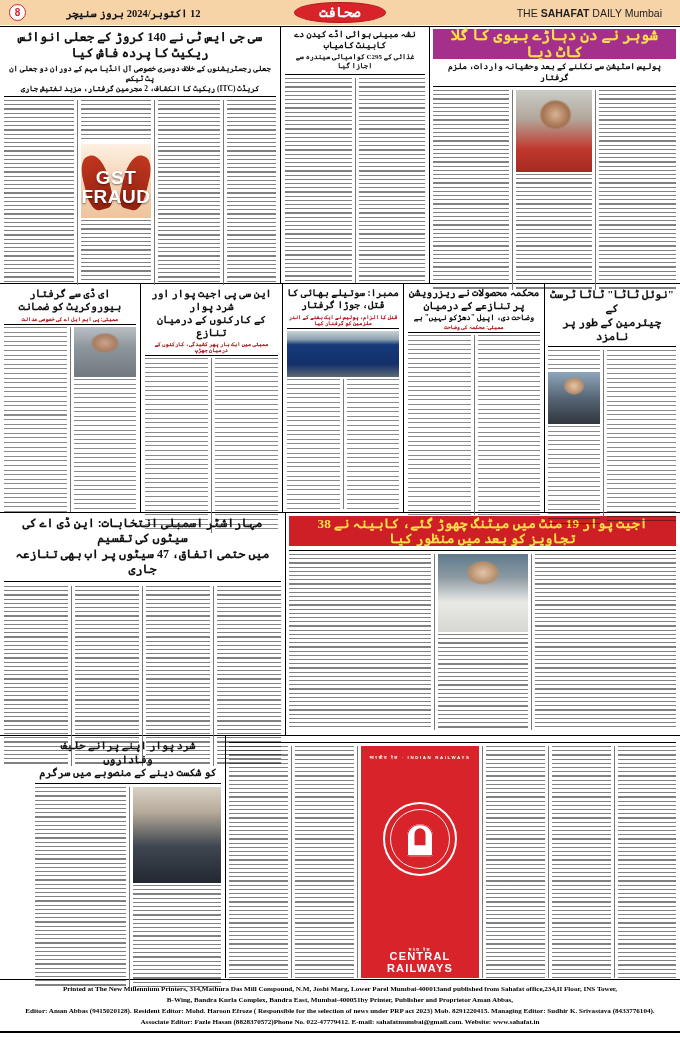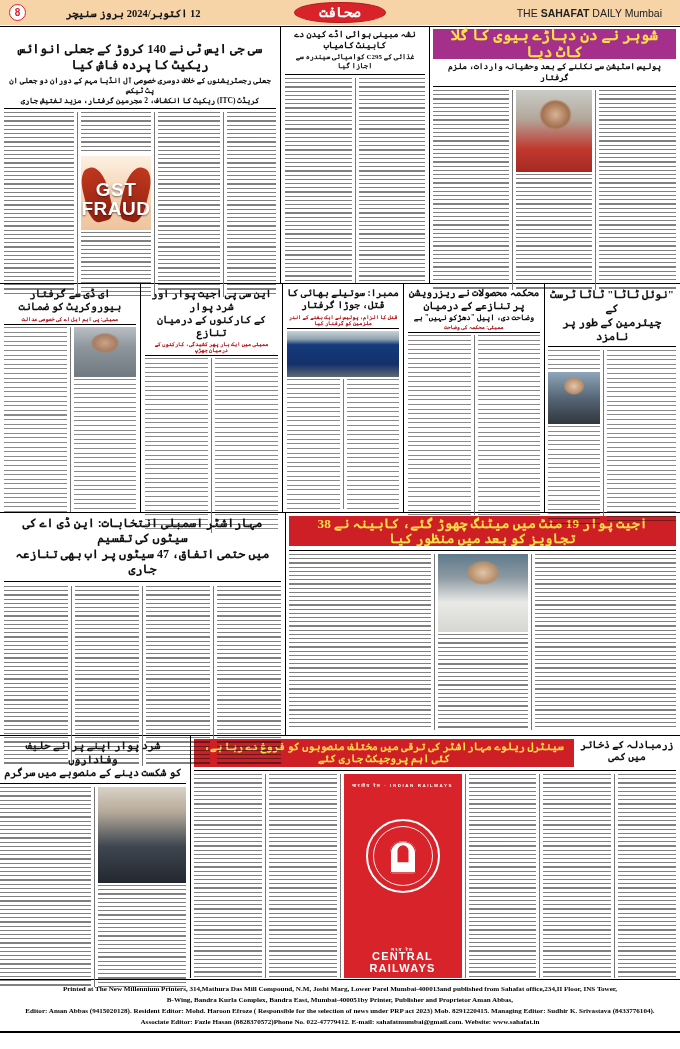--- a/index.html
+++ b/index.html
@@ -287,21 +287,21 @@
     <div class="logo-wrap">
       <div class="logo-ellipse">صحافت</div>
     </div>
     <div class="masthead-right"><span>THE </span><b>SAHAFAT</b><span> DAILY Mumbai</span></div>
   </div>
   <div class="rule-h" style="border-top:1.5px solid #000;"></div>
 
   <div style="display:flex; height:256px;">
 
     <div style="width:280px; padding:2px 4px 0 4px;">
-      <div class="hl" style="font-size:12.5px;margin-top:12px;">سی جی ایس ٹی نے 140 کروڑ کے جعلی انوائس ریکیٹ کا پردہ فاش کیا</div>
+      <div class="hl" style="font-size:12.5px;">سی جی ایس ٹی نے 140 کروڑ کے جعلی انوائس ریکیٹ کا پردہ فاش کیا</div>
       <div class="sub" style="margin-top:3px;">جعلی رجسٹریشنوں کے خلاف دوسری خصوصی آل انڈیا مہم کے دوران دو جعلی ان پٹ ٹیکس</div>
       <div class="sub">کریڈٹ (ITC) ریکیٹ کا انکشاف، 2 مجرمین گرفتار، مزید تفتیش جاری</div>
       <div class="rule-h" style="margin:3px 0 3px;"></div>
       <div style="display:flex; gap:3px; height:185px;">
         <div class="body-lines dense" style="width:70px;"></div>
         <div class="vrule"></div>
         <div style="width:70px; display:flex; flex-direction:column;">
           <div class="body-lines dense" style="height:42px;"></div>
           <div class="gst-art" style="height:74px; margin:2px 0;">
             <div class="hand l"></div>
@@ -461,43 +461,37 @@
         <div class="vrule"></div>
         <div class="body-lines dense" style="flex:1;"></div>
       </div>
     </div>
   </div>
 
   <div class="rule-h" style="border-top:1.6px solid #000;"></div>
 
   <div style="display:flex; height:242px;">
 
-    <div style="width:190px; padding:3px 4px 0 0;">
+    <div style="width:190px; padding:3px 4px 0 0;margin-left:35px;">
       <div class="hl" style="font-size:10.6px;">شرد پوار اپنے پرانے حلیف وفاداروں</div>
       <div class="hl" style="font-size:10.6px;">کو شکست دینے کے منصوبے میں سرگرم</div>
       <div class="rule-h" style="margin:3px 0;"></div>
       <div style="display:flex; gap:3px; height:200px;">
         <div class="body-lines dense" style="flex:1;"></div>
         <div class="vrule"></div>
         <div style="width:88px; display:flex; flex-direction:column;">
           <div class="photo man-suit" style="height:96px; background:linear-gradient(180deg,#d8d2c6 0%,#b6aa9a 26%,#3e4650 62%,#232830 100%);"></div>
           <div class="body-lines dense" style="flex:1; margin-top:2px;"></div>
         </div>
       </div>
     </div>
 
     <div class="vrule" style="border-left:1px solid #000;"></div>
 
     <div style="flex:1; padding:3px 4px 0 3px; display:flex; flex-direction:column;">
-      <div style="display:flex; gap:4px; align-items:stretch;">
-        <div class="banner red" style="flex:1; min-height:27px; font-size:10.4px; padding:2px 5px;">سینٹرل ریلوے مہاراشٹر کی ترقی میں مختلف منصوبوں کو فروغ دے رہا ہے، کئی اہم پروجیکٹ جاری کئے</div>
-        <div style="width:98px;">
-          <div class="hl" style="font-size:10px; line-height:1.2;">زرمبادلہ کے ذخائر میں کمی</div>
-        </div>
-      </div>
       <div class="rule-h" style="margin:3px 0;"></div>
       <div style="display:flex; gap:3px; flex:1;">
         <div class="body-lines dense" style="flex:1;"></div>
         <div class="vrule"></div>
         <div class="body-lines dense" style="flex:1;"></div>
         <div class="vrule"></div>
         <div class="cr-logo" style="width:118px;">
           <div class="cr-arc-top">भारतीय रेल · INDIAN RAILWAYS</div>
           <div class="cr-seal">
             <div class="cr-engine"></div>

